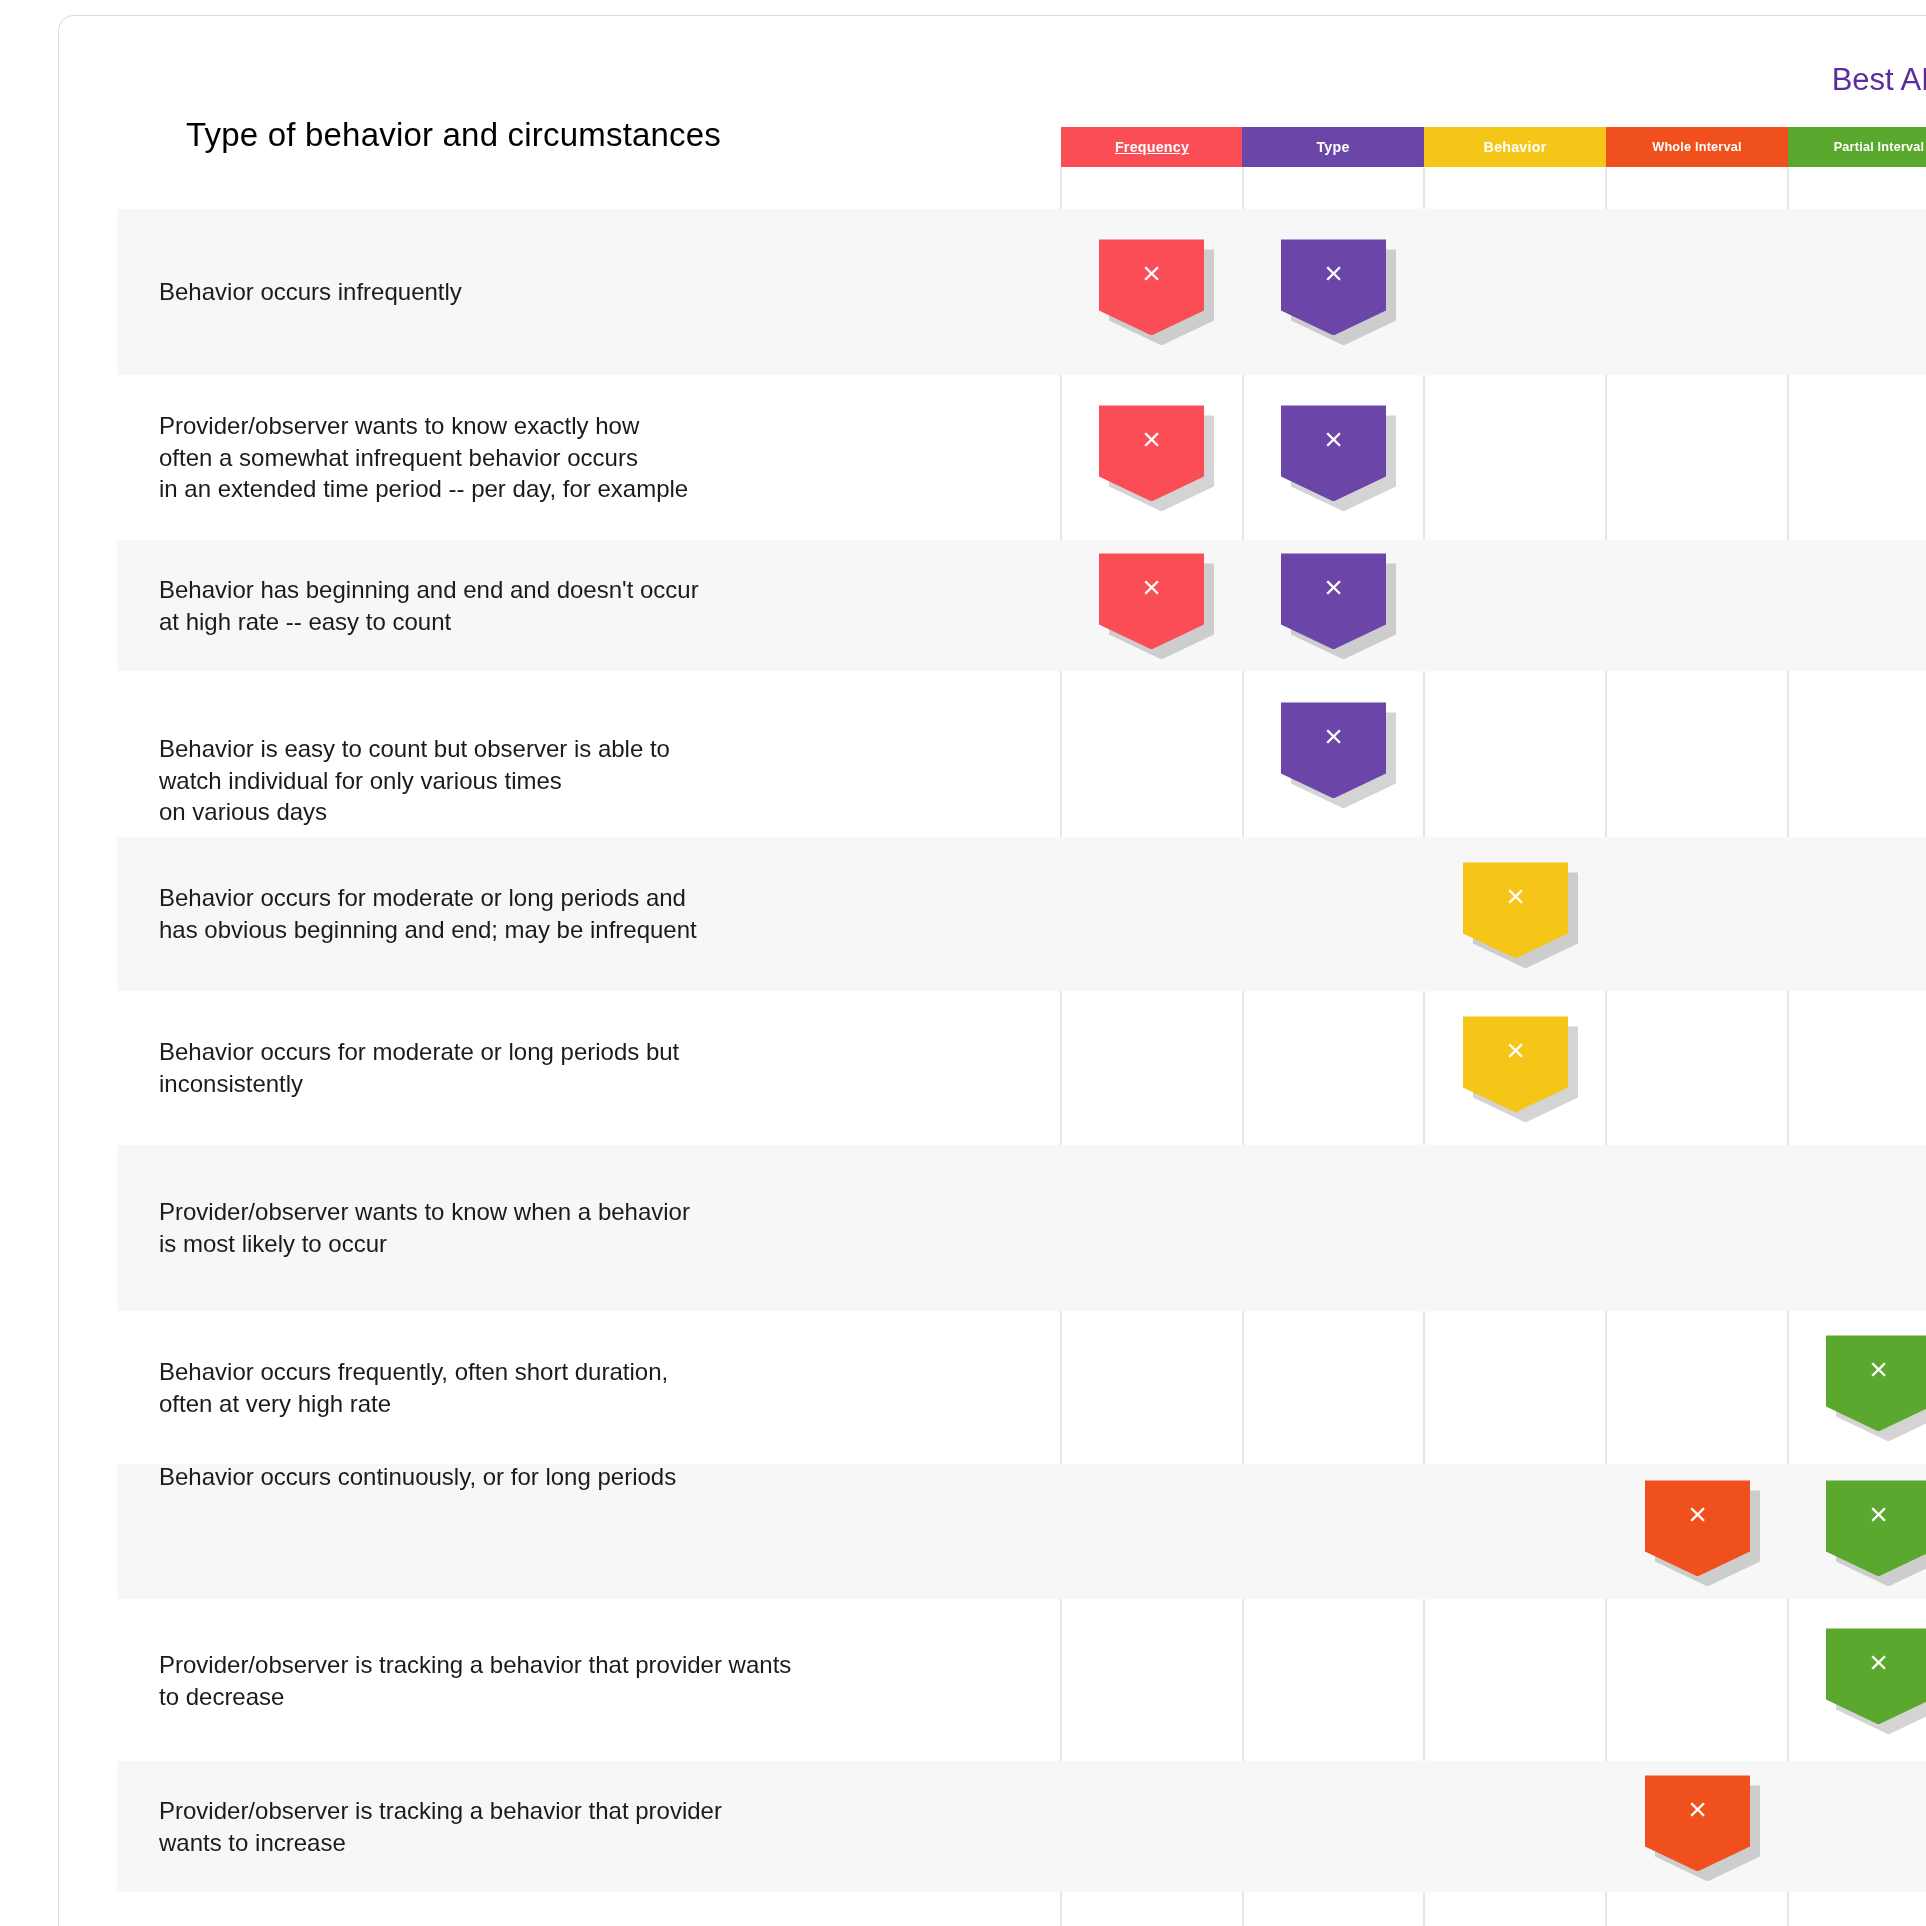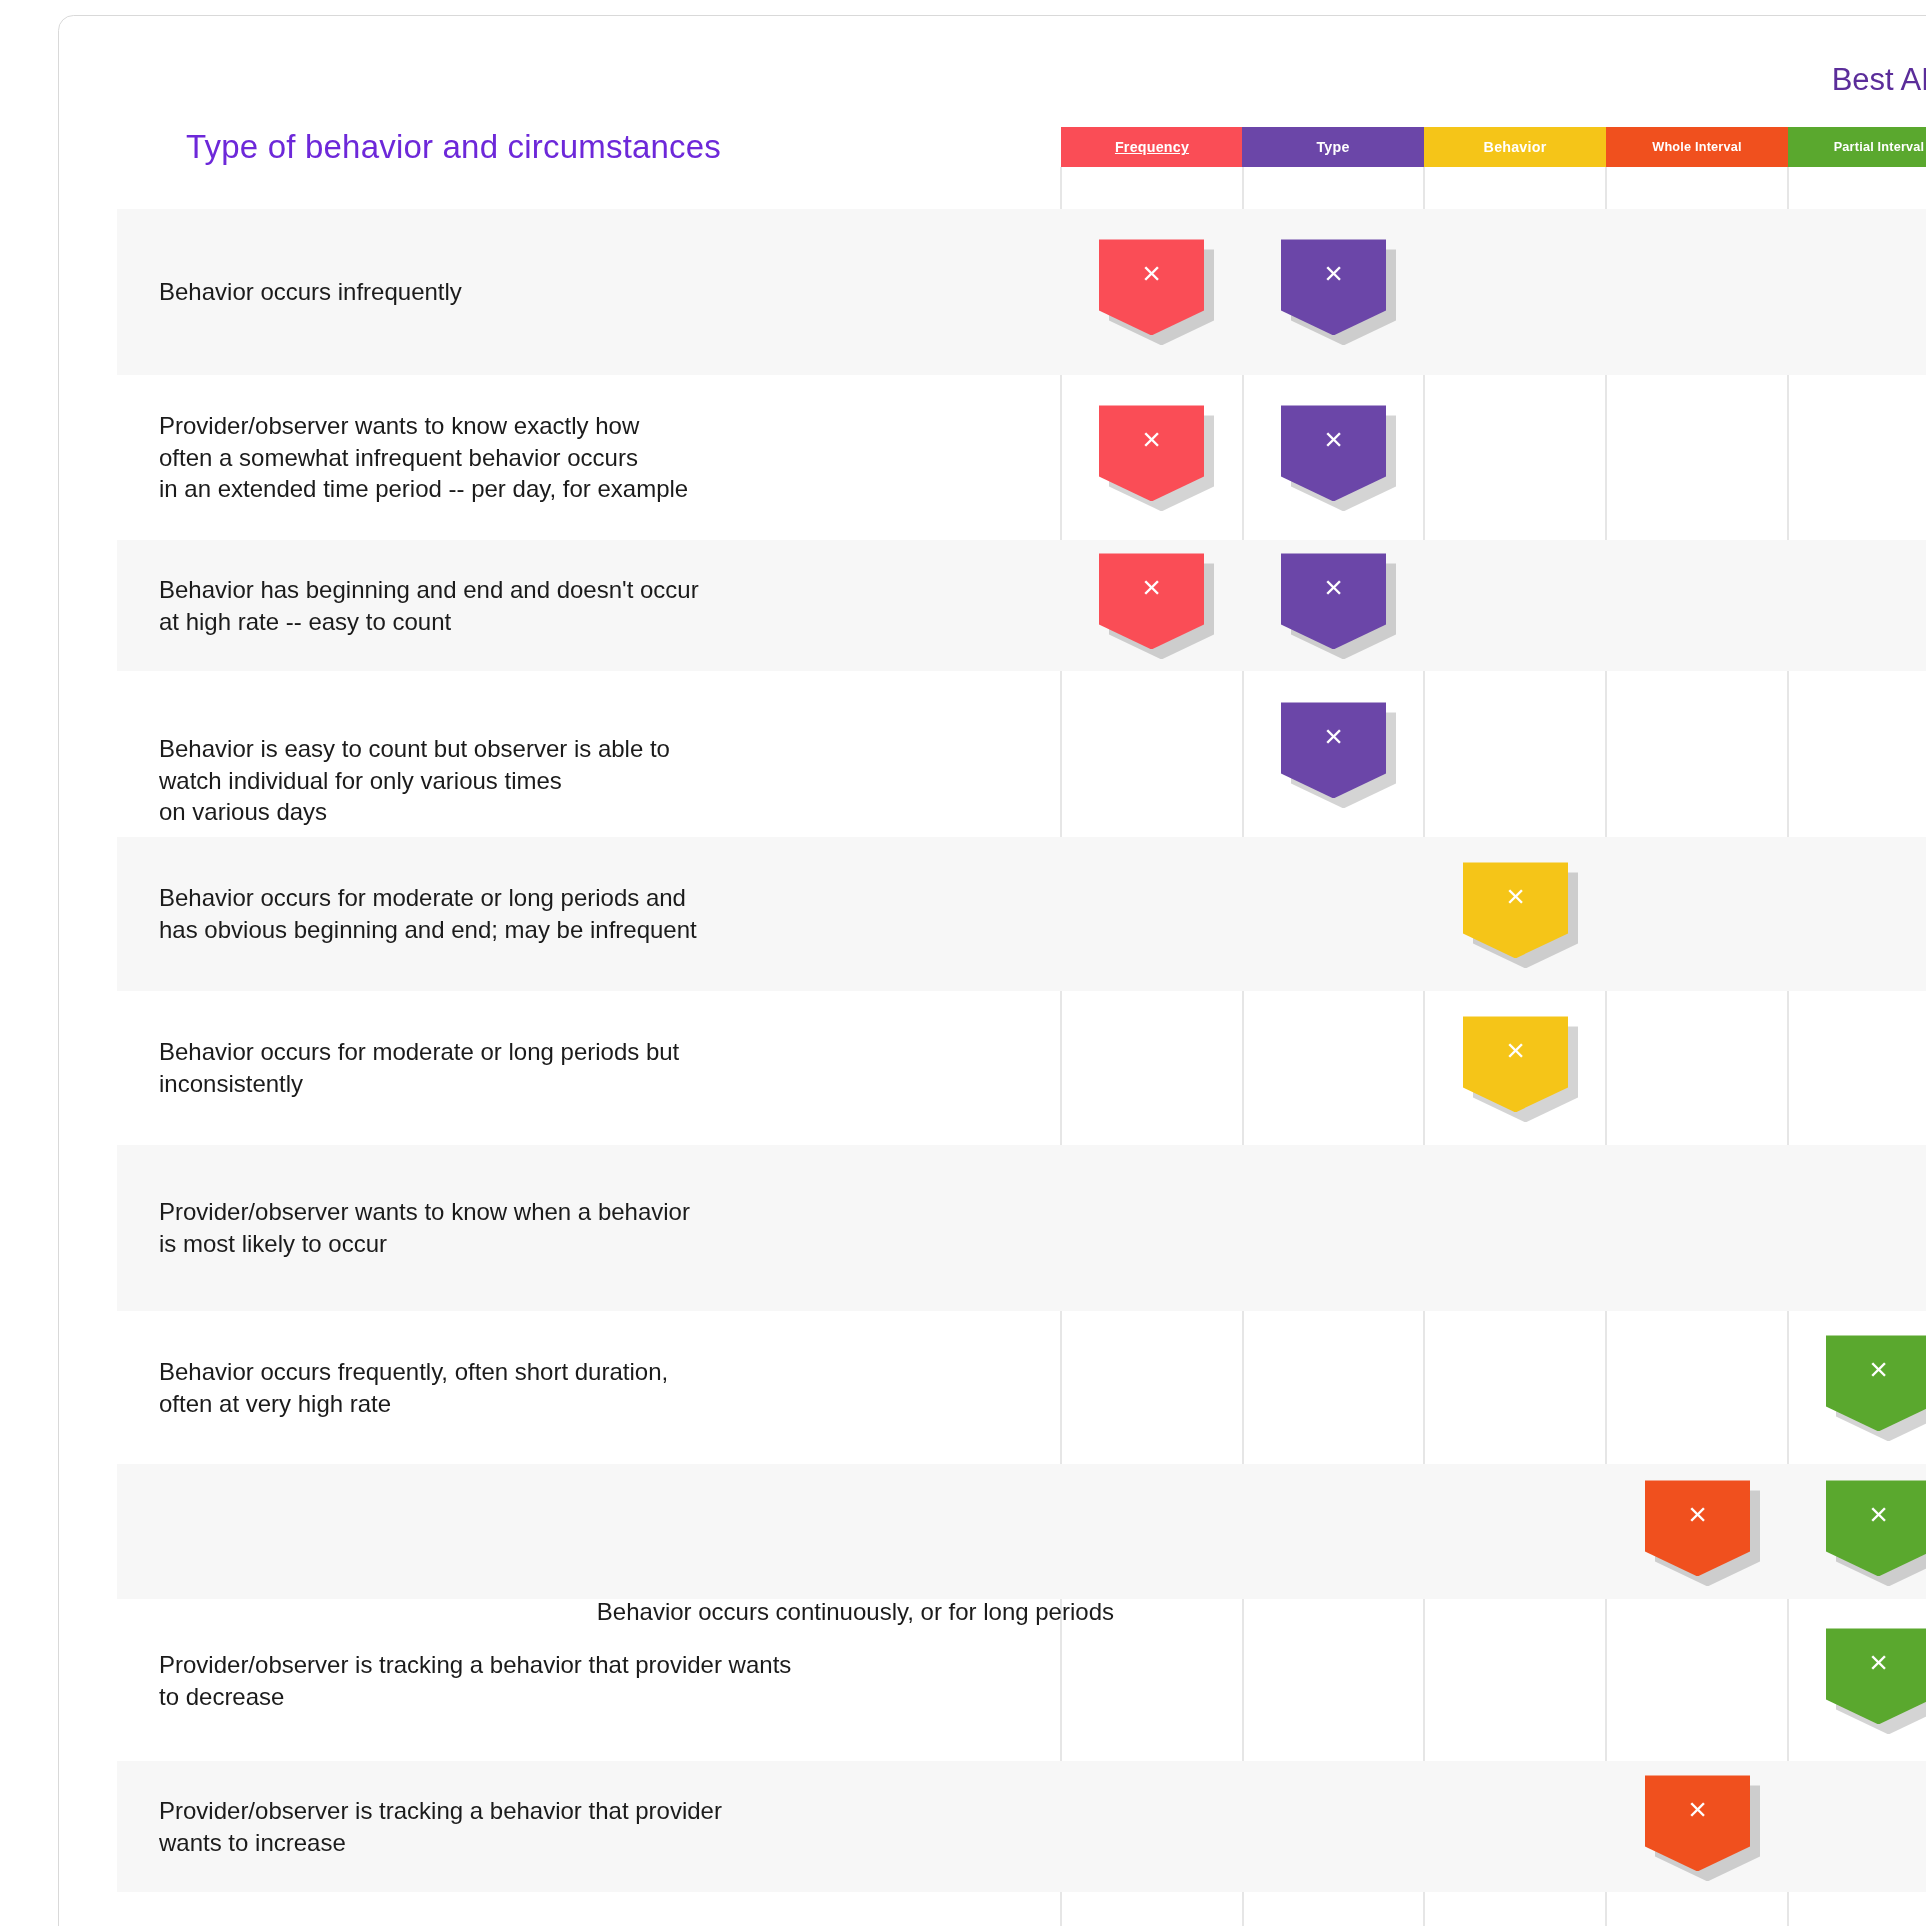--- a/index.html
+++ b/index.html
@@ -32,23 +32,22 @@
     box-sizing: border-box;
     overflow: hidden;
   }
   
   .left-title {
     position: absolute;
     left: 127px;
     top: 100px;
     width: 847px;
     font-size: 33px;
-    color: #6d28d9;
+    color: #000000;
     letter-spacing: 0.2px;
-    margin-top: 12px;
   }
   .right-title {
     position: absolute;
     left: 1579px;
     top: 46px;
     width: 944px;
     text-align: center;
     font-size: 31px;
     color: #5b2d9a;
   }
@@ -219,21 +218,21 @@
         <div class="row-band shade" style="top: 1129px; height: 166px;"></div>
         <div class="row-label" style="top: 1180px;">Provider/observer wants to know when a behavior<br>is most likely to occur</div>
         <div class="row-band" style="top: 1294px; height: 154px;"></div>
         <div class="row-label" style="top: 1340px;">Behavior occurs frequently, often short duration,<br>often at very high rate</div>
         <div class="shield" style="left: 1767px; top: 1319px;">
           <div class="shadow"></div>
           <div class="body" style="background: rgb(90, 168, 46);"></div>
           <div class="x">×</div>
         </div>
         <div class="row-band shade" style="top: 1448px; height: 135px;"></div>
-        <div class="row-label" style="top: 1580px; text-align: right;">Behavior occurs continuously, or for long periods</div>
+        <div class="row-label" style="top: 1445px;">Behavior occurs continuously, or for long periods</div>
         <div class="shield" style="left: 1586px; top: 1464px;">
           <div class="shadow"></div>
           <div class="body" style="background: rgb(240, 80, 30);"></div>
           <div class="x">×</div>
         </div>
         <div class="shield" style="left: 1767px; top: 1464px;">
           <div class="shadow"></div>
           <div class="body" style="background: rgb(90, 168, 46);"></div>
           <div class="x">×</div>
         </div>

